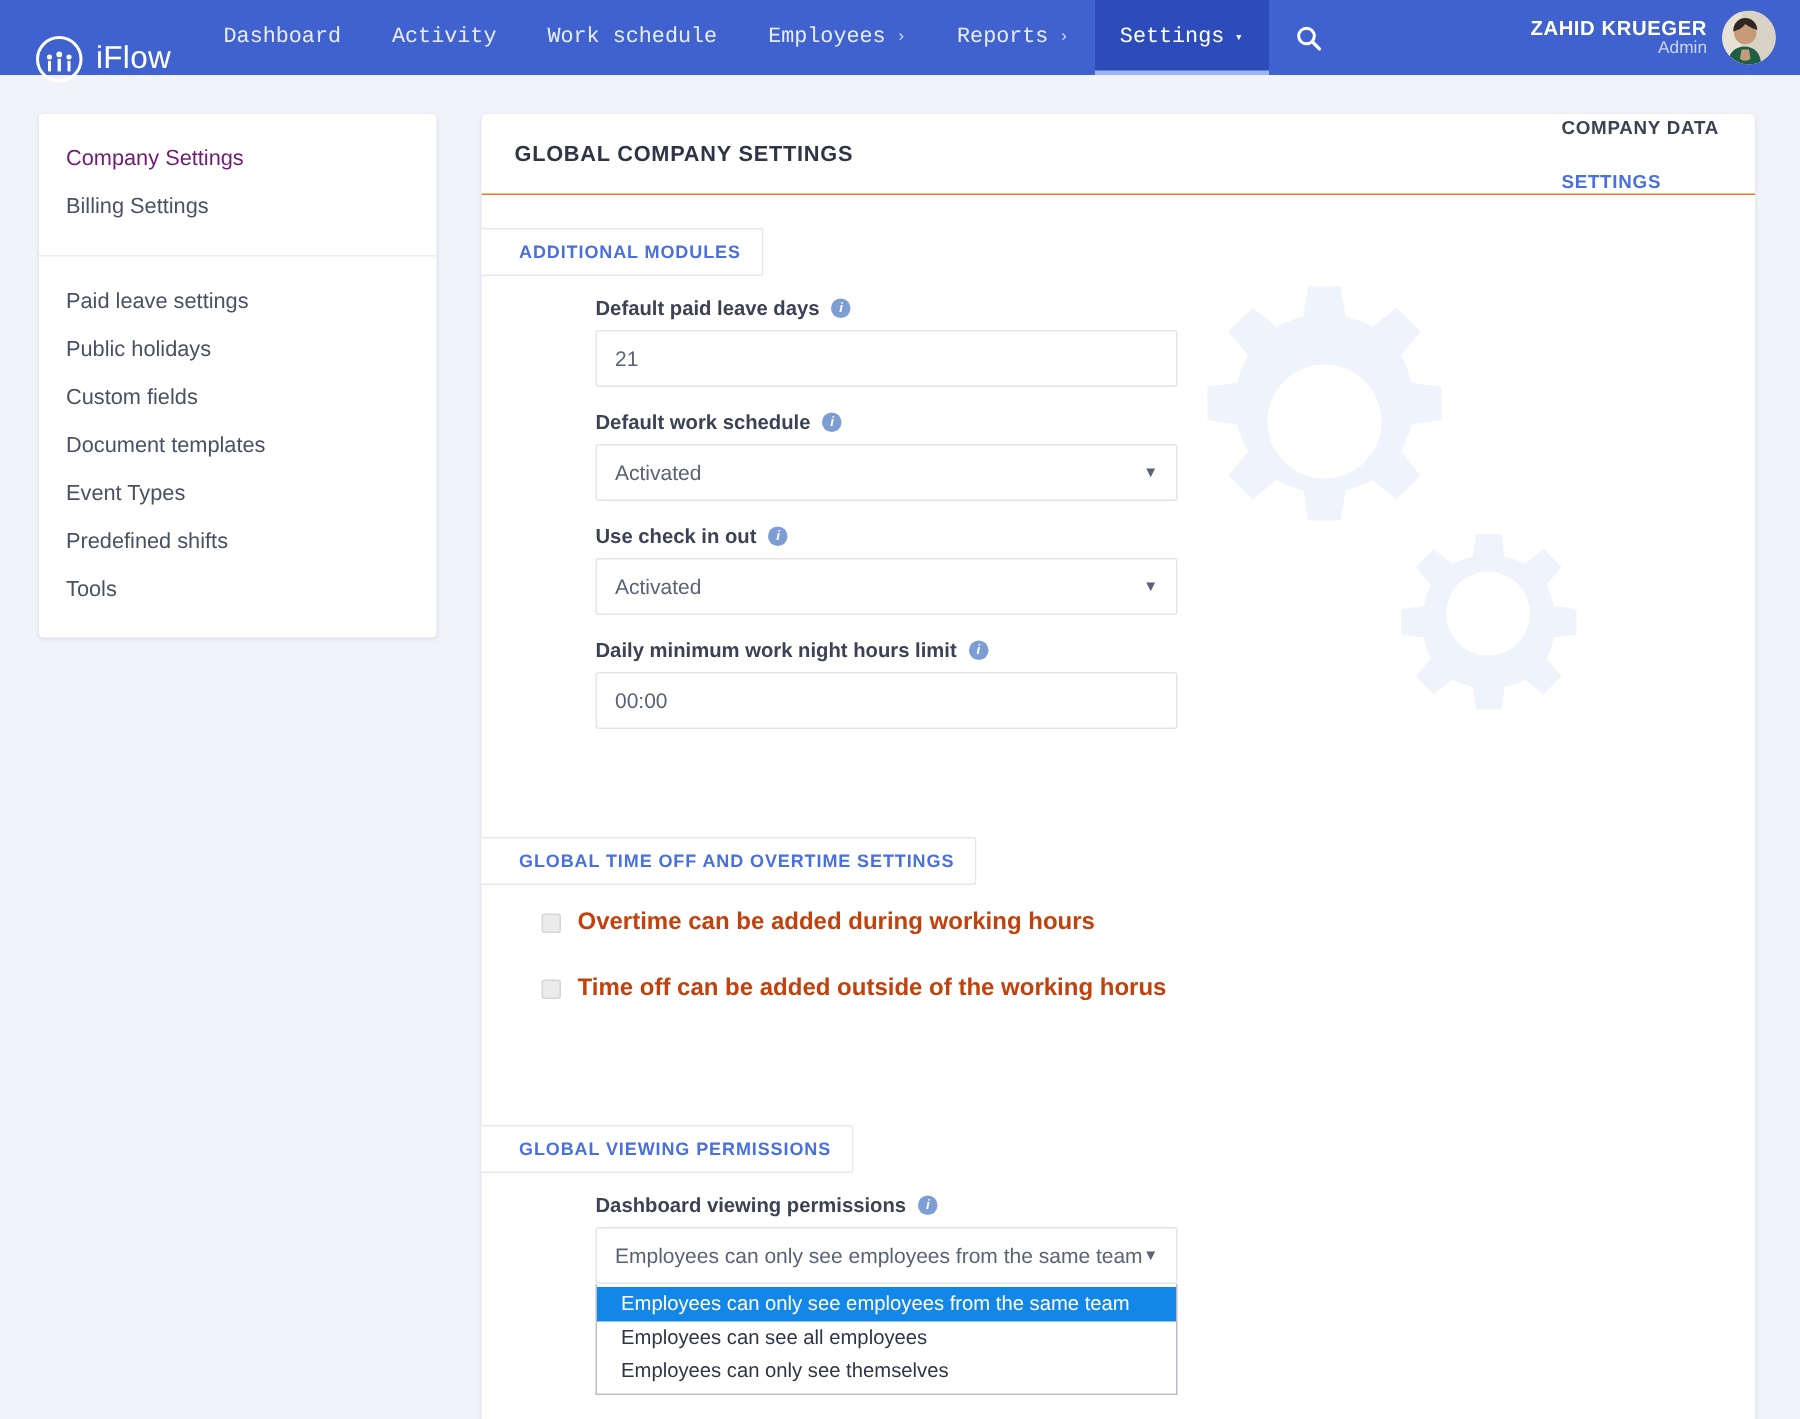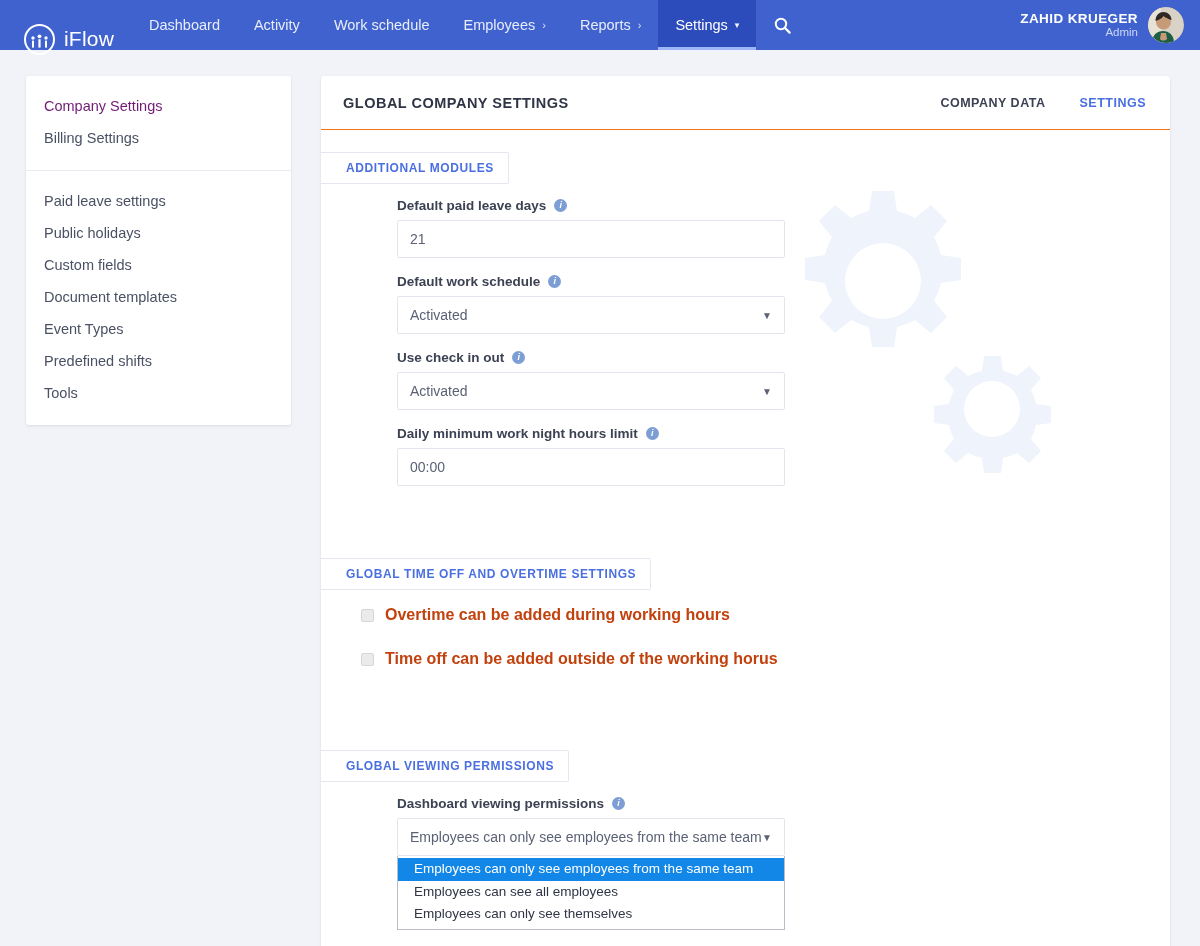--- a/index.html
+++ b/index.html
@@ -42,20 +42,21 @@
     display: flex; align-items: stretch;
   }
   .nav-item {
     display: flex; align-items: center;
     padding: 0 17px;
     color: #e9edfb;
     font-size: 14.5px;
     white-space: nowrap;
     position: relative;
     cursor: pointer;
+    font-family: Liberation Mono, monospace;
   }
   .nav-item .caret-r { font-size: 11px; margin-left: 7px; opacity: .9; }
   .nav-item .caret-d { font-size: 9px;  margin-left: 7px; opacity: .95; }
   .nav-item.active {
     background: #2b4cba;
     color: #ffffff;
   }
   .nav-item.active::after {
     content: "";
     position: absolute;
@@ -130,21 +131,21 @@
     padding: 0 24px 0 22px;
     height: 54px;
     border-bottom: 1px solid #f97316;
     position: relative; z-index: 3;
     background: #fff;
   }
   .panel-title {
     font-size: 14.5px; font-weight: bold;
     color: #2f3545; letter-spacing: .5px;
   }
-  .panel-tabs { margin-left: auto; display: flex; gap: 34px; }
+  .panel-tabs { margin-left: auto; display: flex; gap: 22px; flex-direction: column; }
   .panel-tab {
     font-size: 12.5px; font-weight: bold; letter-spacing: .5px;
     color: #3c4253; cursor: pointer;
   }
   .panel-tab.active { color: #4a6fe0; }
 
   
   .gears {
     position: absolute;
     top: 105px; right: 78px;

